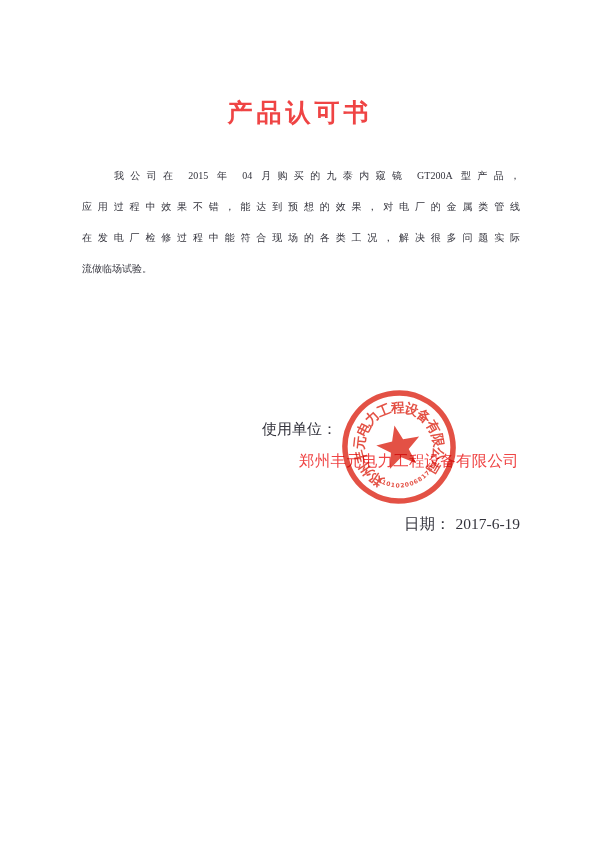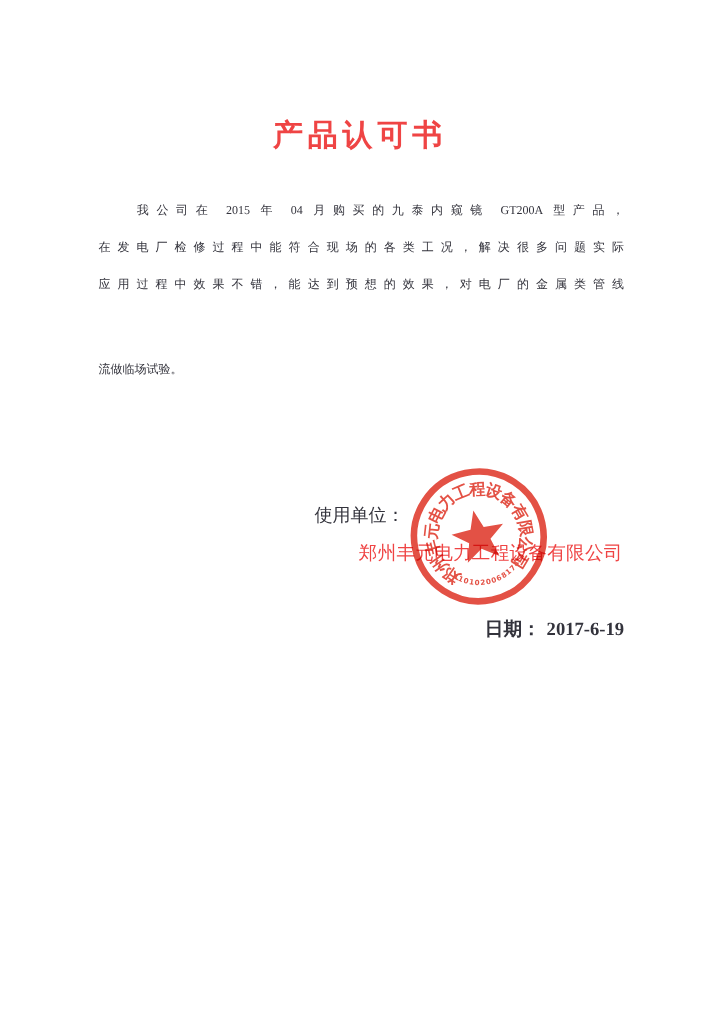--- a/index.html
+++ b/index.html
@@ -40,21 +40,20 @@
   .body-line {
     white-space: nowrap;
     text-align: justify;
     text-align-last: justify;
   }
   .body-line.first {
     text-indent: 32px;
   }
   .body-line.short {
     text-align-last: left;
-    margin-top: 40px;
   }
 
   .sig-label {
     position: absolute;
     top: 420px;
     left: 262px;
     font-size: 15px;
     color: #33333c;
   }
   .sig-company {
@@ -65,21 +64,20 @@
     letter-spacing: 0.2px;
     color: #ef4444;
   }
 
   .date-line {
     position: absolute;
     top: 514px;
     left: 404px;
     font-size: 15.5px;
     color: #33333c;
-    font-weight: bold;
   }
   .date-line .date-value {
     margin-left: 5px;
   }
 
   .seal {
     position: absolute;
     top: 387px;
     left: 339px;
     width: 120px;
@@ -104,22 +102,22 @@
 </style>
 </head>
 <body>
 
 <div class="page">
 
   <div class="doc-title">产品认可书</div>
 
   <div class="body-block">
     <div class="body-line first">我公司在 2015 年 04 月购买的九泰内窥镜 GT200A 型产品，</div>
+    <div class="body-line">应用过程中效果不错，能达到预想的效果，对电厂的金属类管线</div>
     <div class="body-line">在发电厂检修过程中能符合现场的各类工况，解决很多问题实际</div>
-    <div class="body-line">应用过程中效果不错，能达到预想的效果，对电厂的金属类管线</div>
     <div class="body-line short">流做临场试验。</div>
   </div>
 
   <div class="sig-label">使用单位：</div>
 
   <div class="sig-company">郑州丰元电力工程设备有限公司</div>
 
   <div class="seal" style="color: rgb(224, 57, 43);">
     <svg viewBox="0 0 120 120" xmlns="http://www.w3.org/2000/svg">
       <g id="seal-group" transform="rotate(-12 60 60)">

